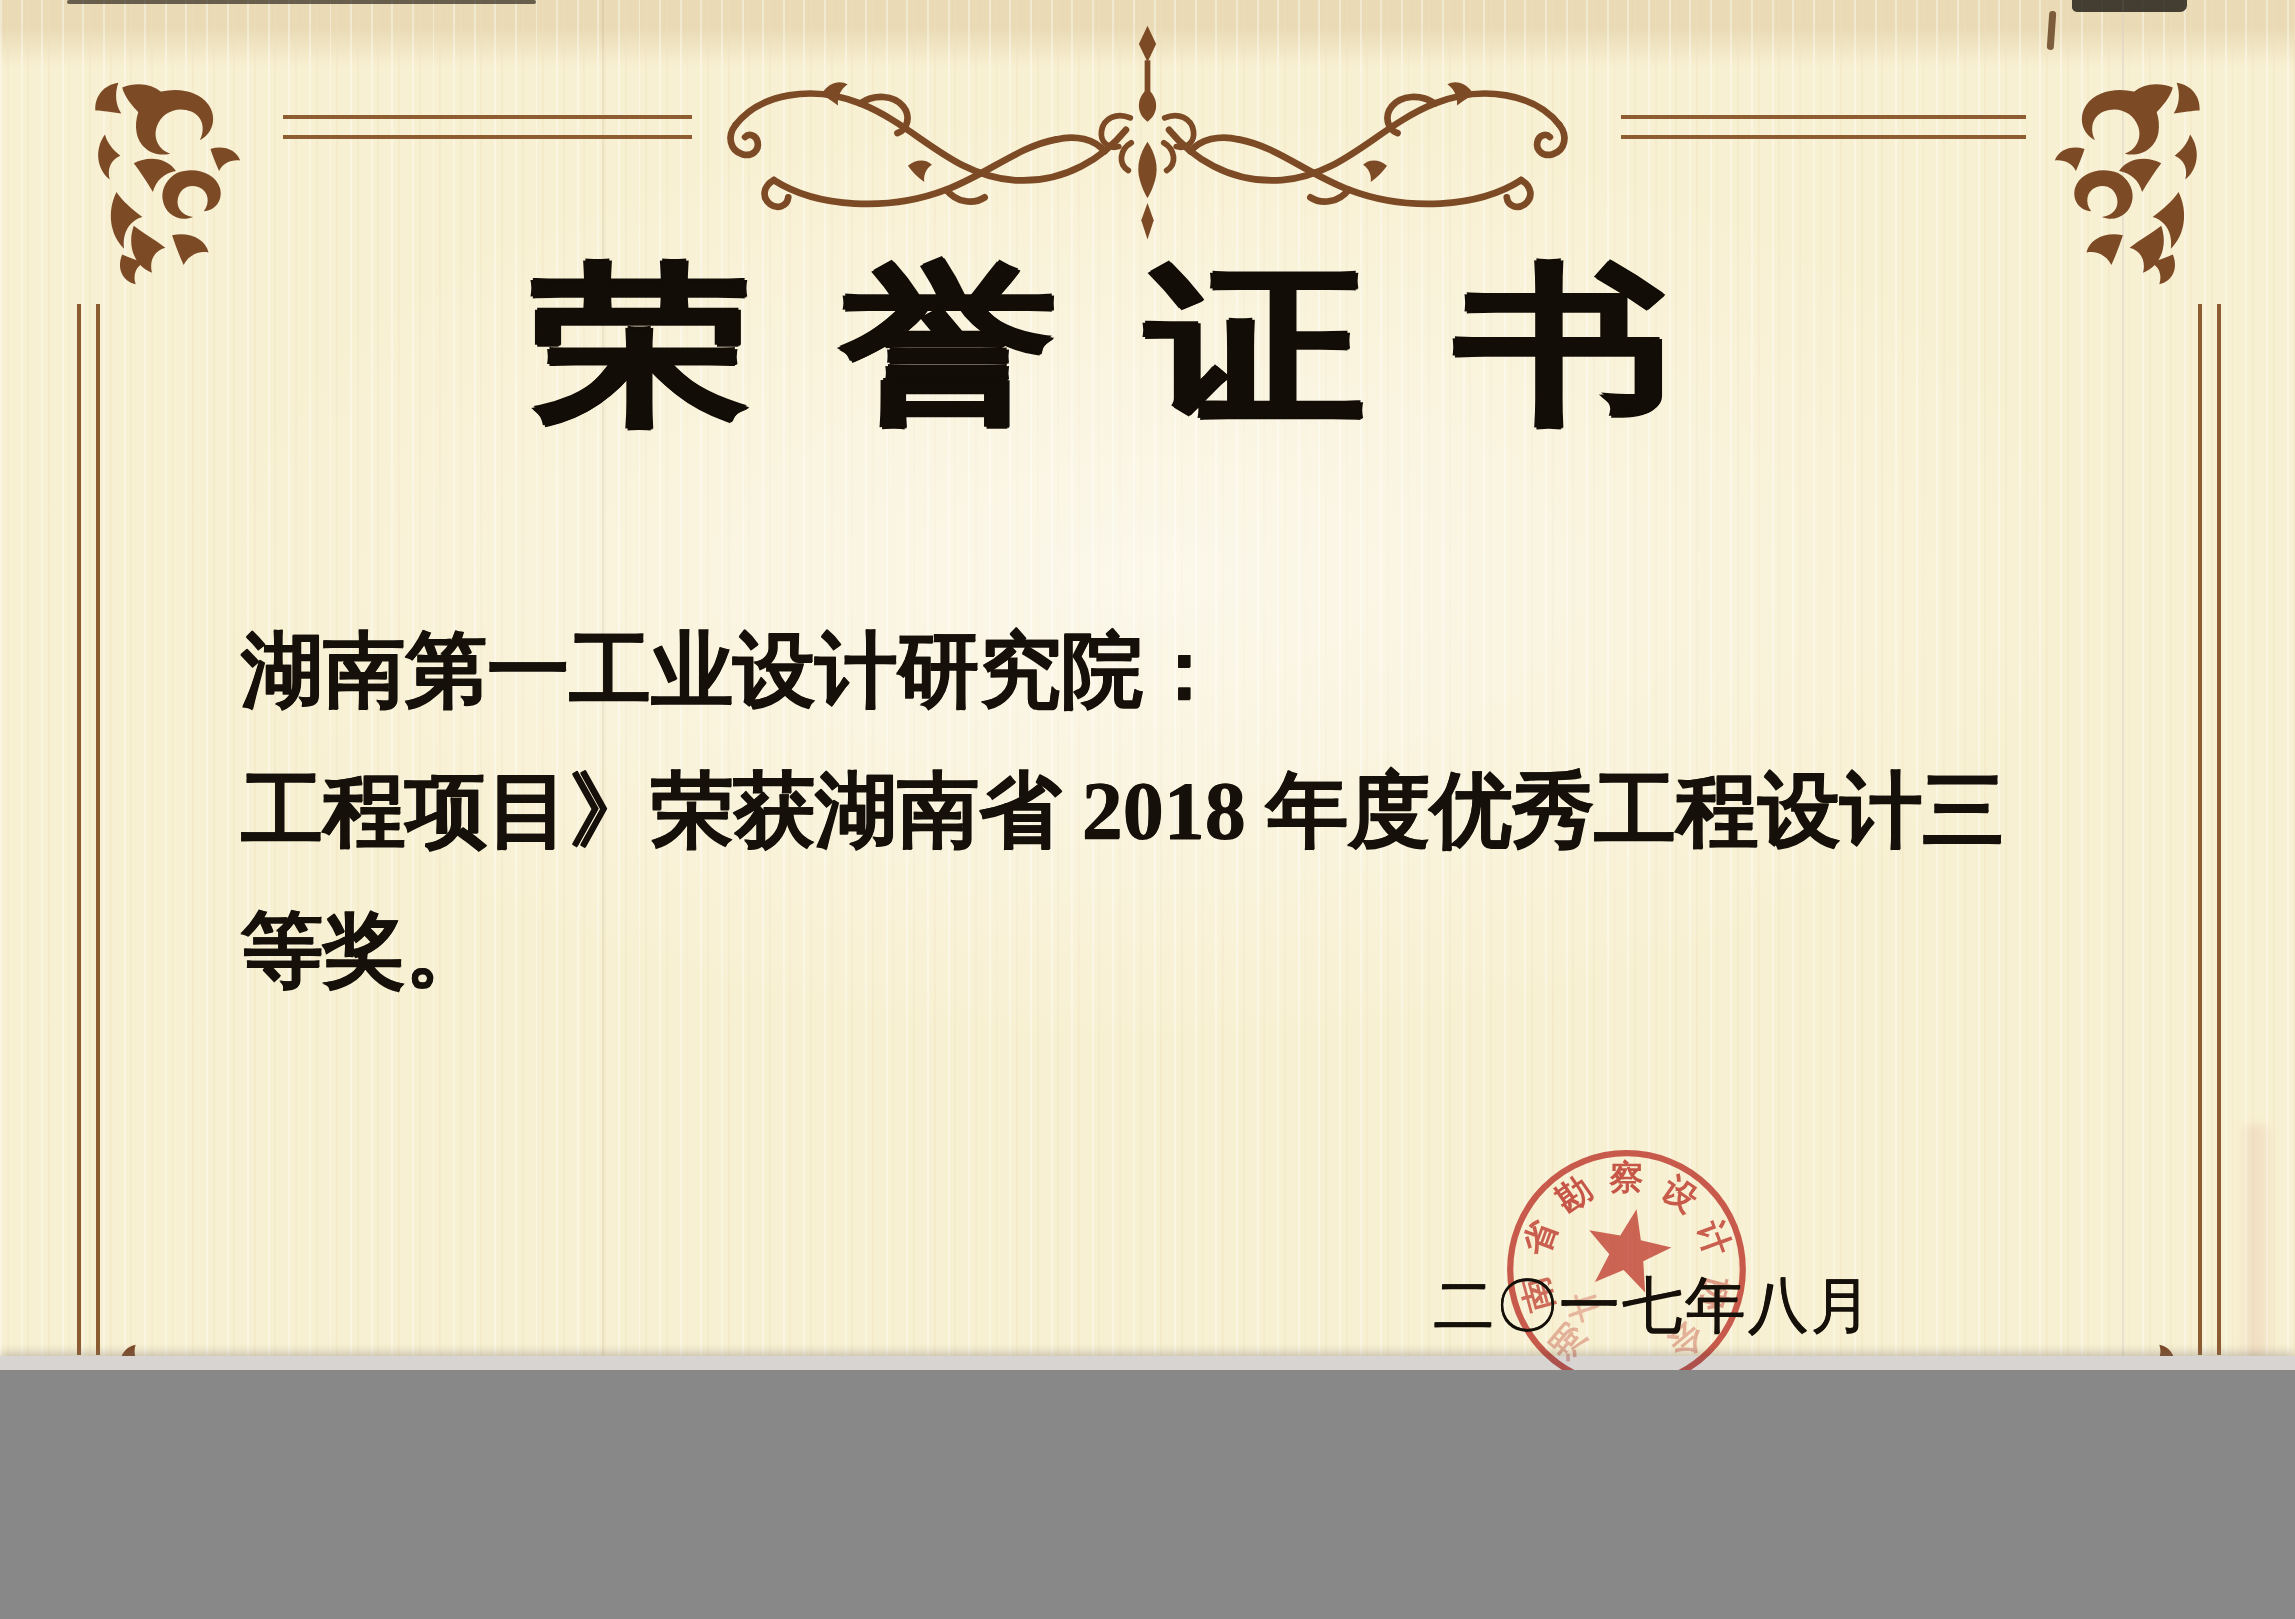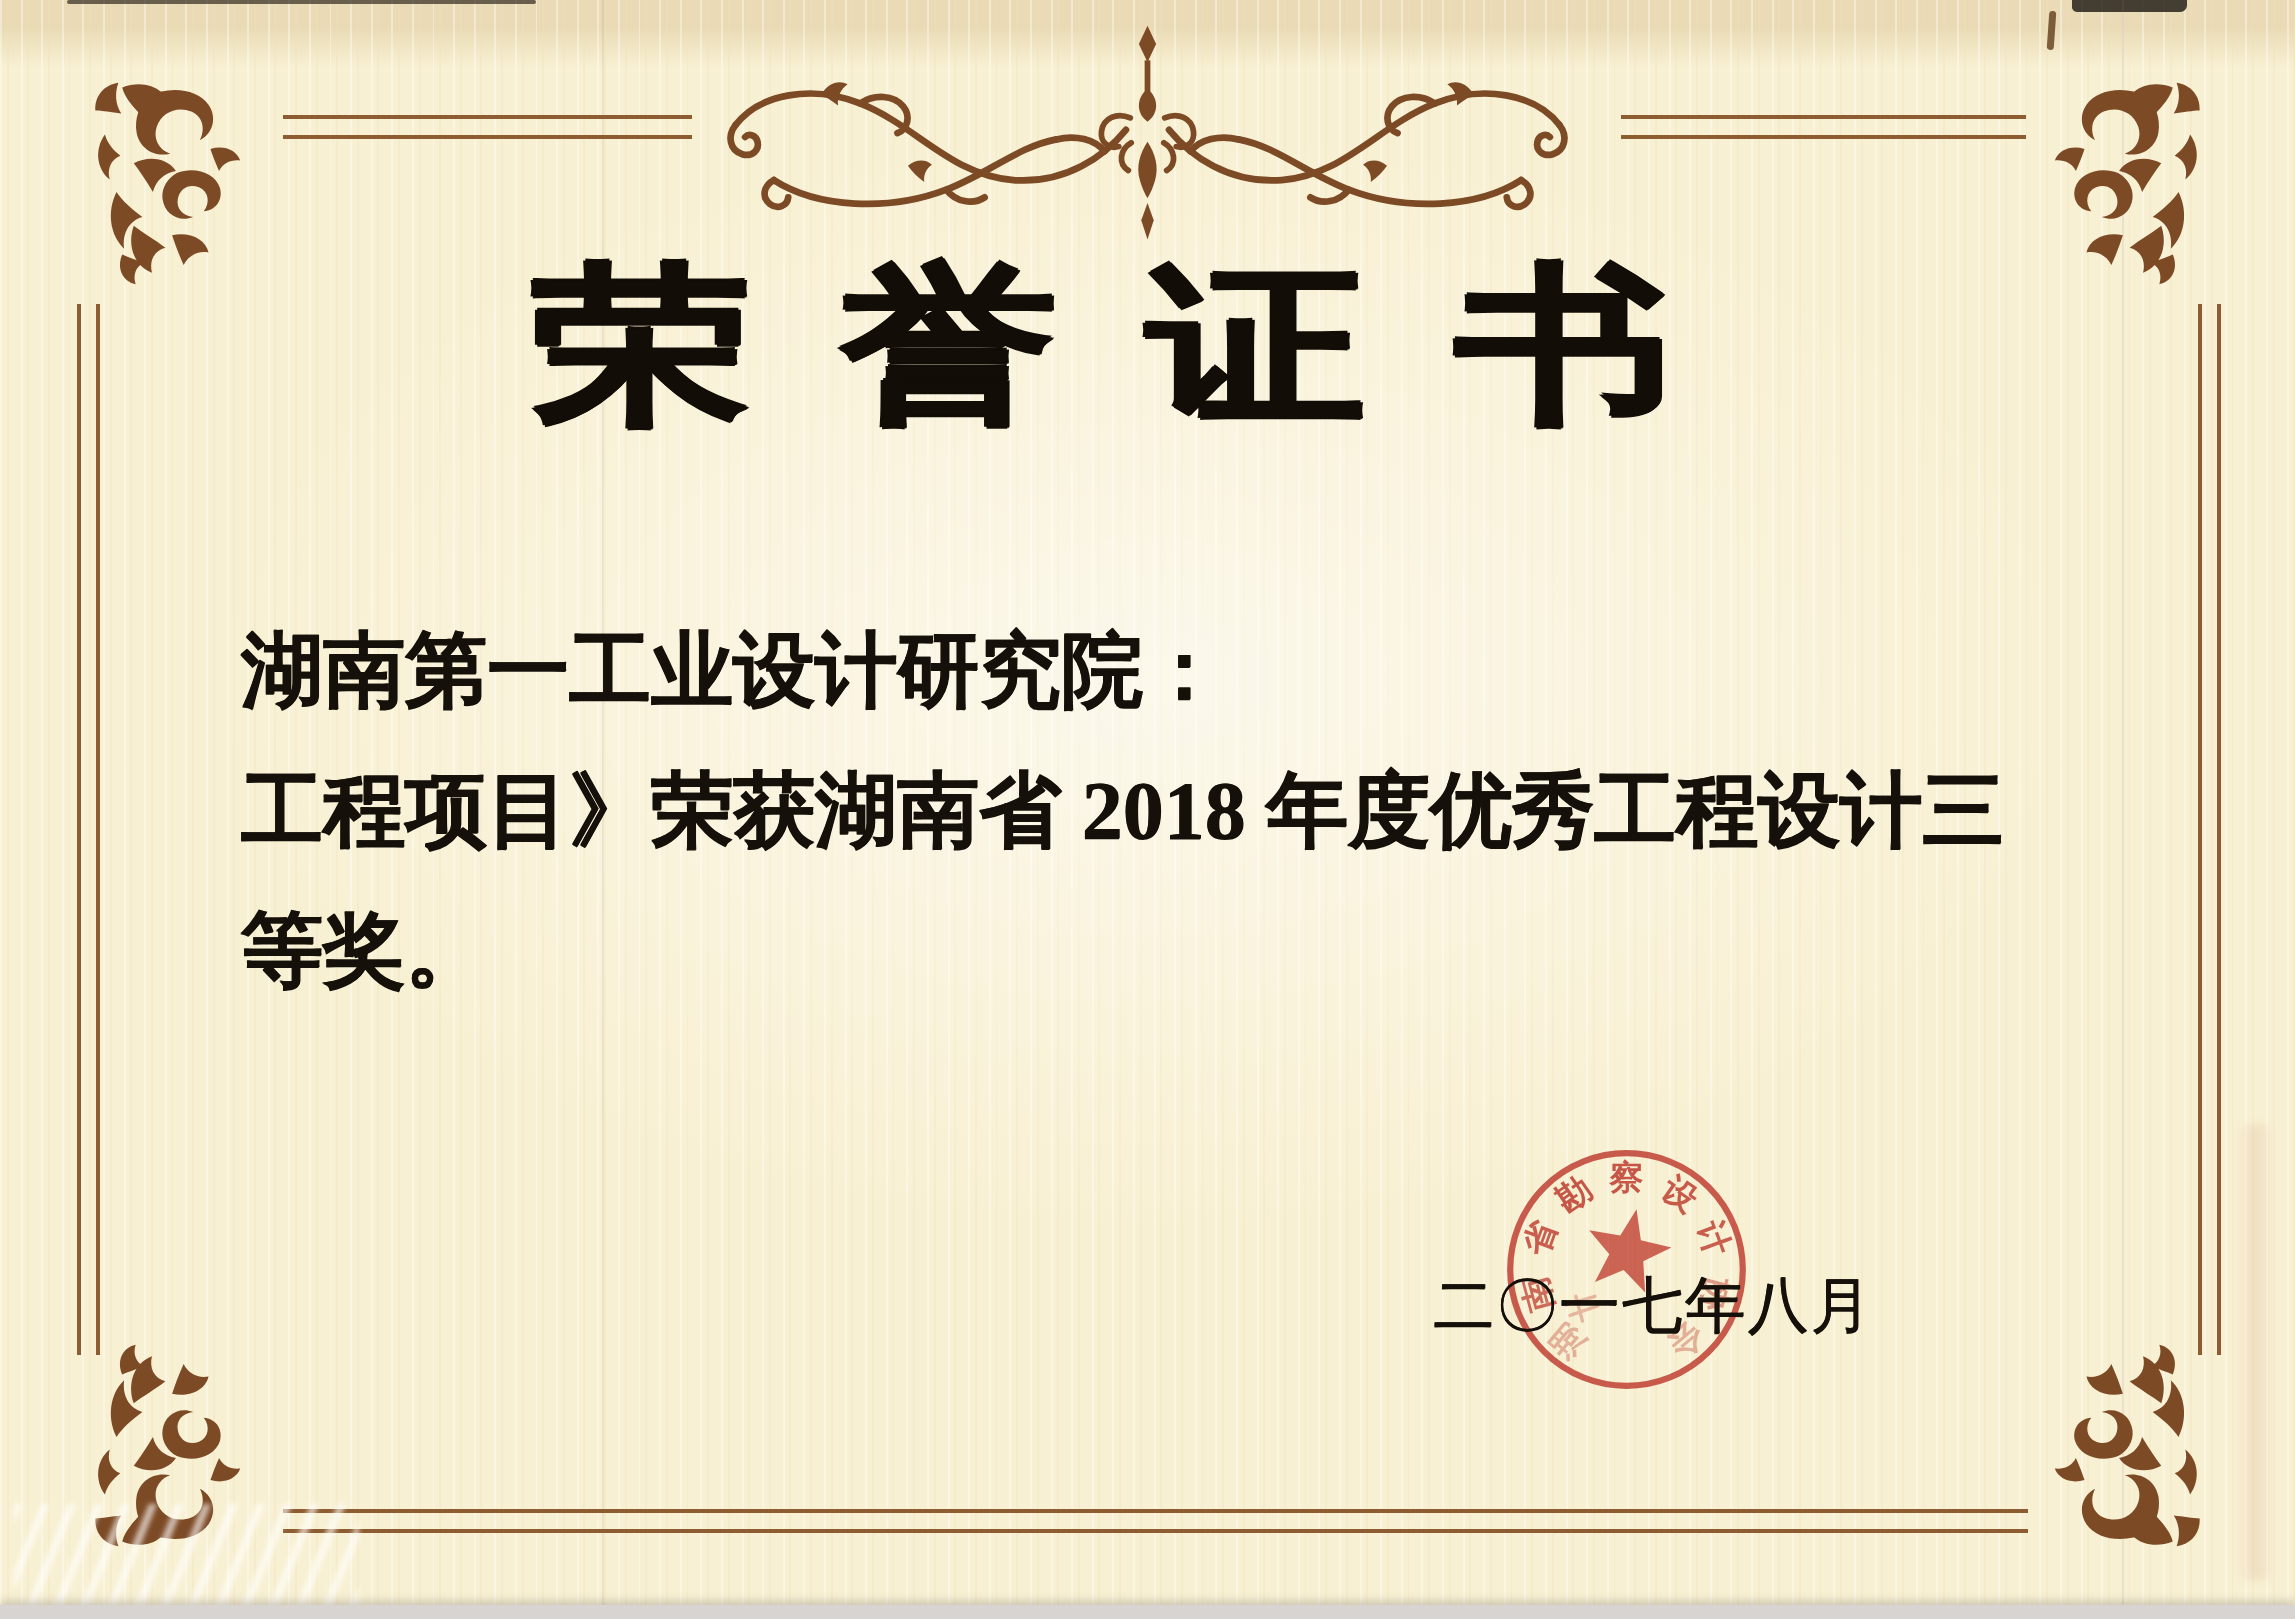--- a/index.html
+++ b/index.html
@@ -1,18 +1,18 @@
 <!DOCTYPE html>
 <html style="font-size:7.7px"><head>
 <meta charset="utf-8">
 <style>
   html,body{margin:0;padding:0;background:#888;}
   #page{
     position:relative;
-    width:2295px;height:1619px;
+    width:2295px;height:1370px;
     overflow:hidden;
     font-family:"Liberation Serif","DejaVu Serif",serif;
     background:
       radial-gradient(ellipse 60% 50% at 50% 42%, rgba(255,255,255,.55), rgba(255,255,255,0) 70%),
       repeating-linear-gradient(90deg,
         rgba(255,255,255,.38) 0 1.9px, rgba(255,255,255,0) 1.9px 6.7px,
         rgba(238,224,186,.30) 6.7px 8.6px, rgba(255,255,255,0) 8.6px 20.6px),
       linear-gradient(180deg, rgba(222,201,158,.55) 0 28px, rgba(222,201,158,0) 67px),
       #f8f0d2;
   }

